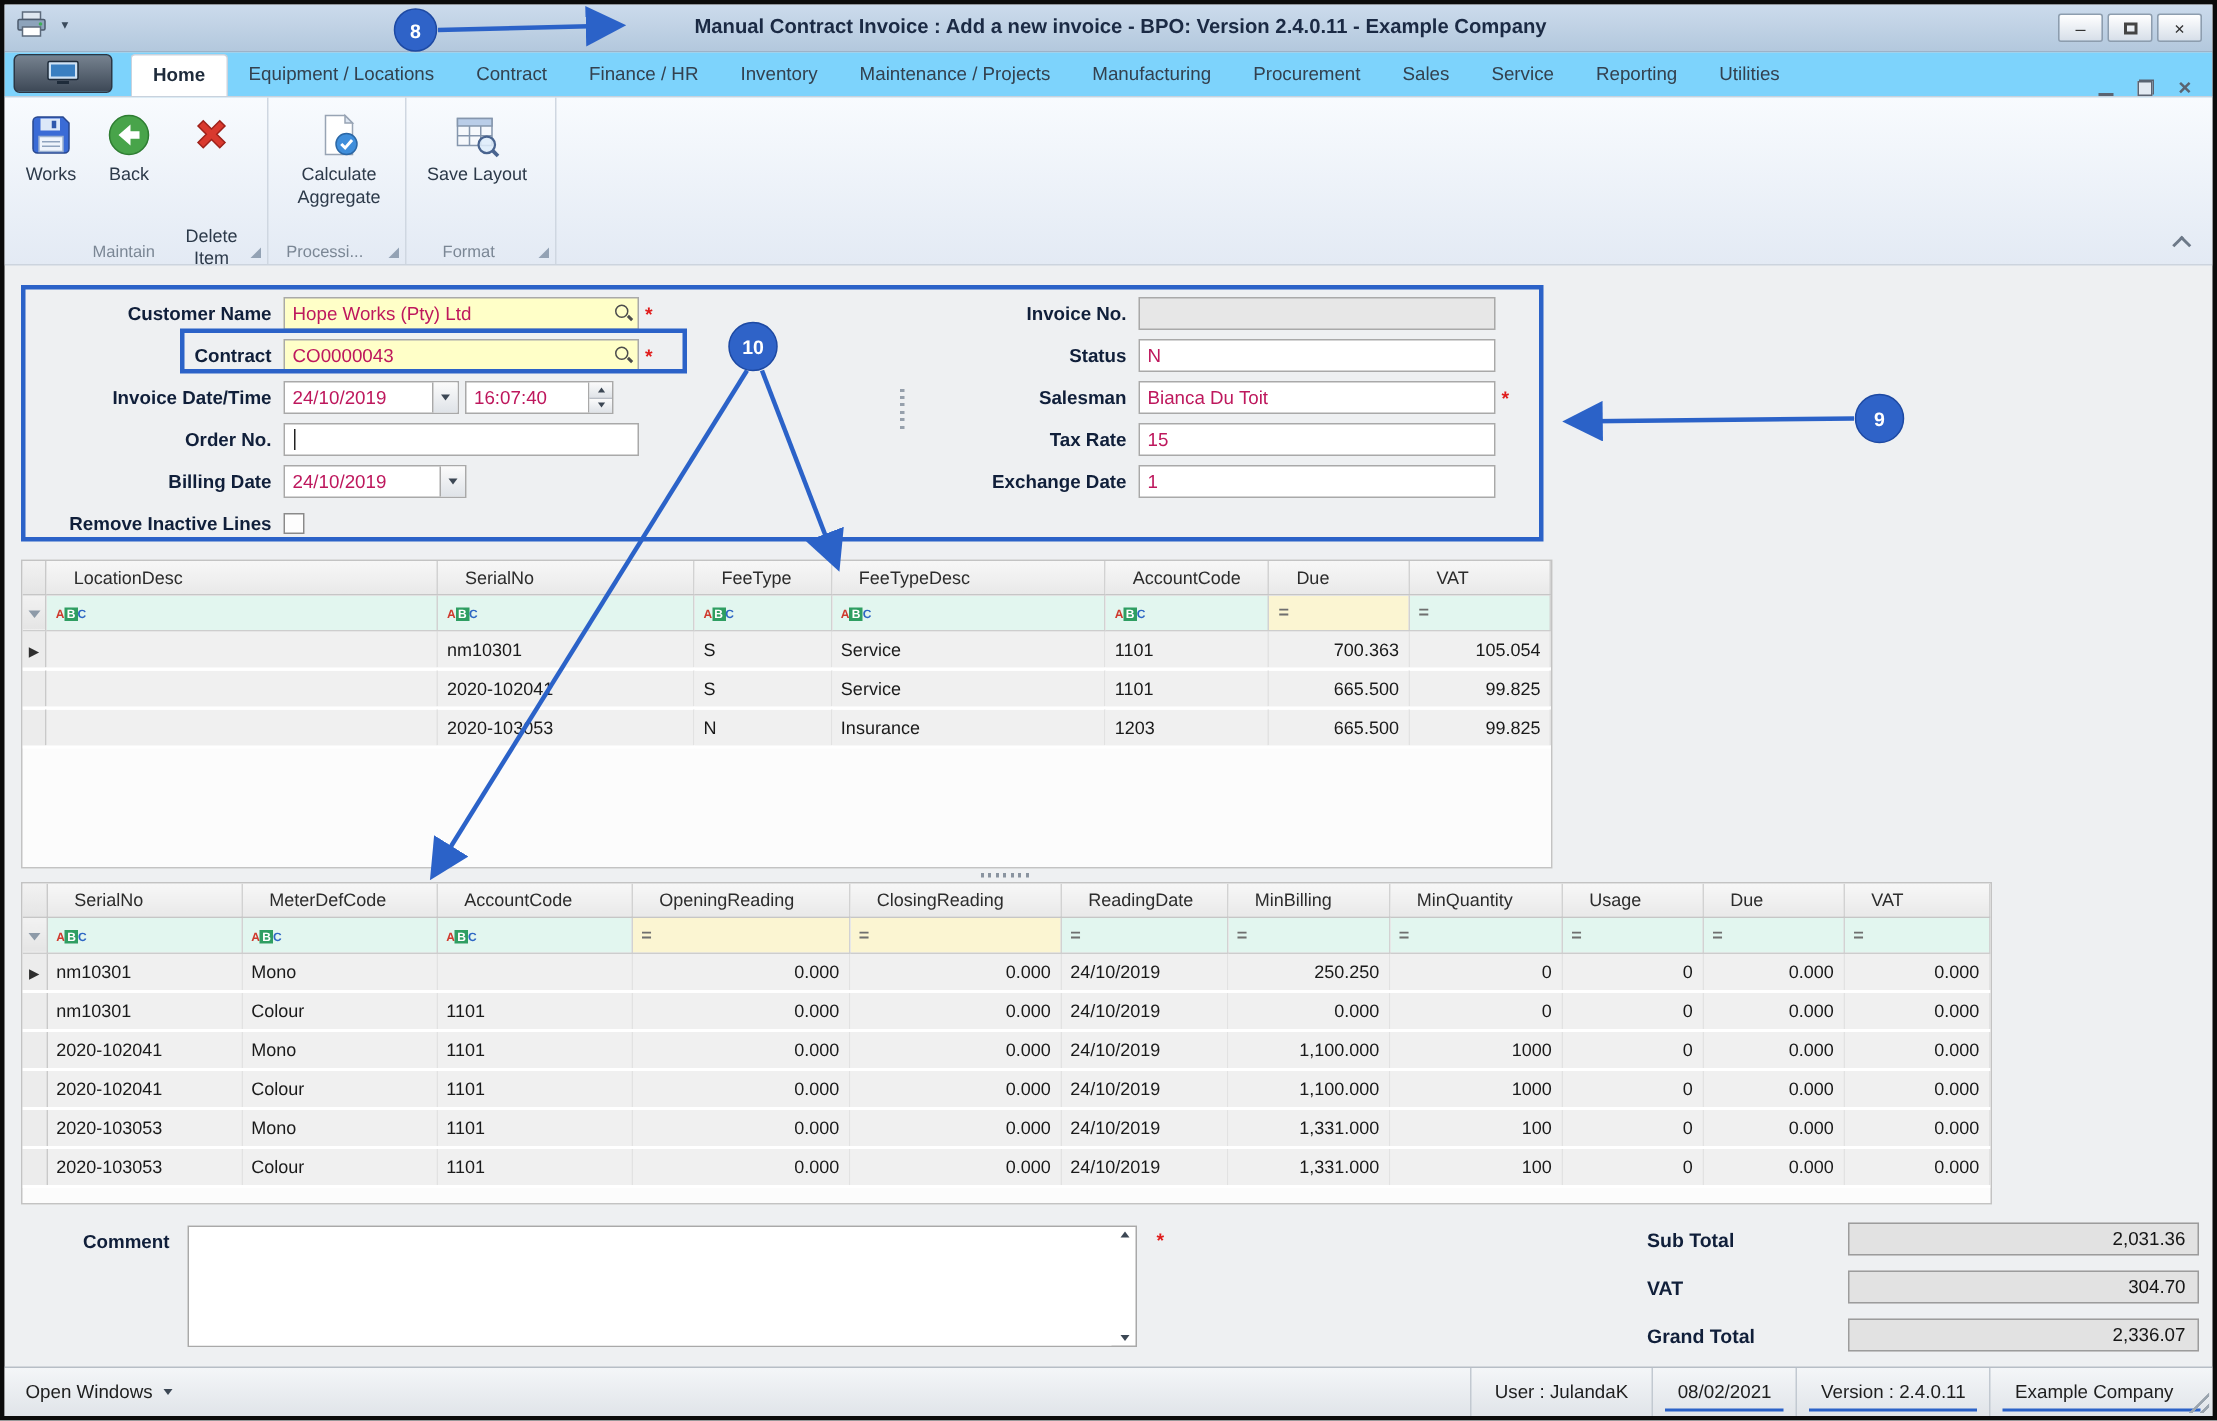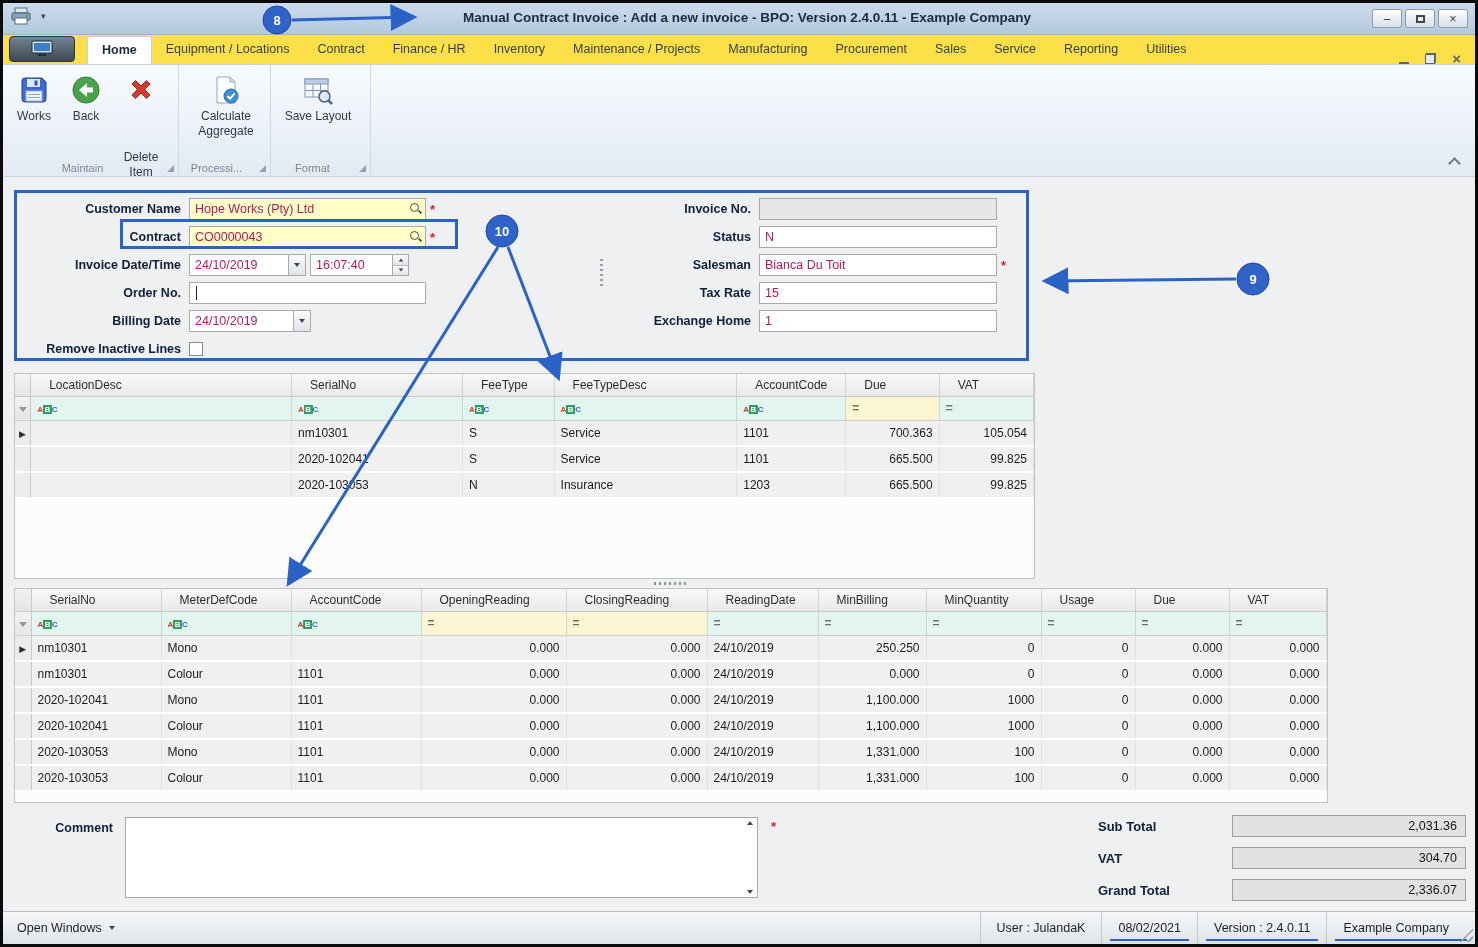--- a/index.html
+++ b/index.html
@@ -14,21 +14,21 @@
   .qat-caret { font-size:9px; color:#3a4a5c; }
   .title-text { position:absolute; left:16px; right:0; top:7px; text-align:center;
                 font-weight:bold; font-size:13.5px; color:#1b2a44; }
   .win-btns { position:absolute; right:7px; top:6px; display:flex; gap:3px; }
   .win-btn { width:30px; height:19px; background:linear-gradient(#ffffff,#d7dfe9);
              border:1px solid #8d9dae; border-radius:2px; display:flex; align-items:center;
              justify-content:center; font-size:12px; color:#333; line-height:1; }
   .glyph-sq { width:9px; height:8px; border:2px solid #444; display:inline-block; }
 
   
-  .tabrow { position:absolute; top:32px; left:0; width:100%; height:30px; background:#fde047;
+  .tabrow { position:absolute; top:32px; left:0; width:100%; height:30px; background:#7dd3fc;
             display:flex; align-items:flex-end; padding-left:6px; border-bottom:1px solid #c9d2dd; }
   .appbtn { width:66px; height:26px; margin:0 12px 2px 0; border-radius:4px;
             background:linear-gradient(#76828f,#3d4856); border:1px solid #2c3643;
             display:flex; align-items:center; justify-content:center; }
   .tab { padding:6px 14px 7px; font-size:12.5px; color:#33414f; white-space:nowrap; }
   .tab.active { background:#fff; border:1px solid #c9d2dd; border-bottom:none;
                 border-radius:3px 3px 0 0; font-weight:bold; color:#1e2b3b; }
   .mdi-ctrls { margin-left:auto; display:flex; gap:16px; align-items:center; padding-right:14px; }
   .mdi-min { width:10px; height:10px; border-bottom:2px solid #5a6472; }
   .mdi-restore { position:relative; width:11px; height:11px; }
@@ -346,21 +346,21 @@
       <div class="form-row">
         <span class="flabel">Salesman</span>
         <input class="fld" style="width: 238px;" value="Bianca Du Toit">
         <span class="req">*</span>
       </div>
       <div class="form-row">
         <span class="flabel">Tax Rate</span>
         <input class="fld" style="width: 238px;" value="15">
       </div>
       <div class="form-row">
-        <span class="flabel">Exchange Home</span>
+        <span class="flabel">Exchange Date</span>
         <input class="fld" style="width: 238px;" value="1">
       </div>
     </div>
   </div>
 
   <div class="ann-contract"></div>
 
   <div class="grid" id="fees-grid">
     <table class="g">
         <colgroup>

